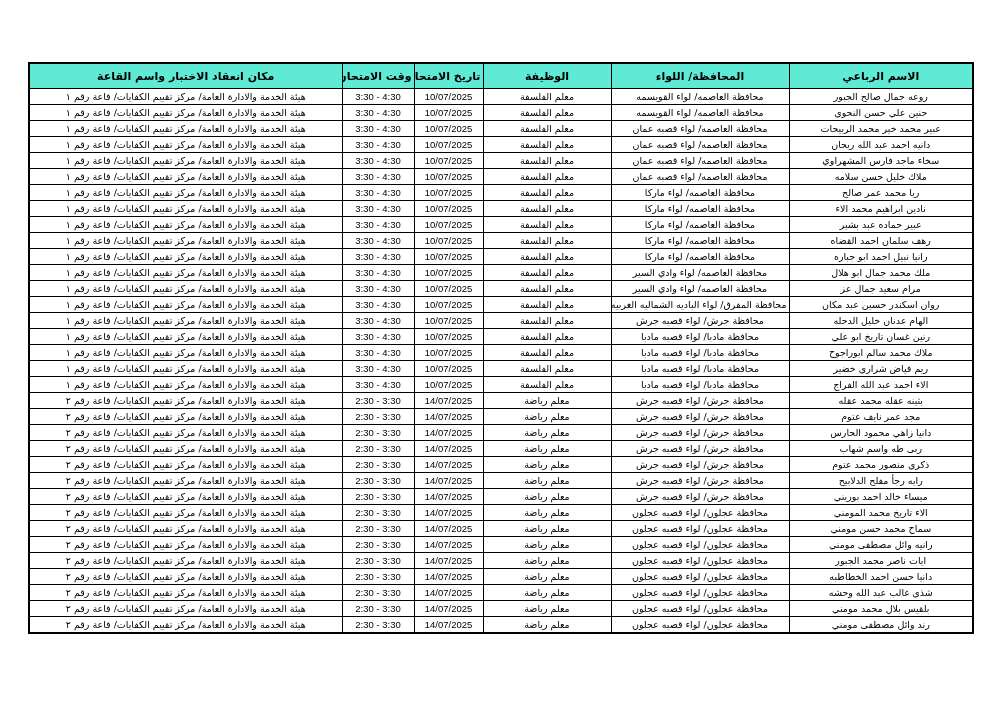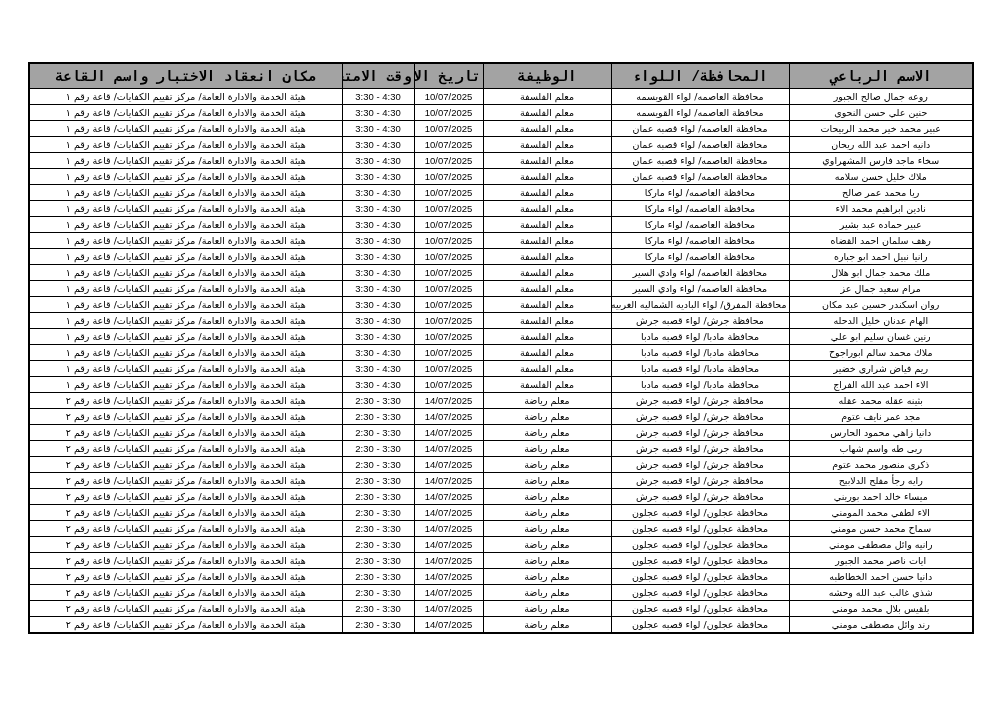--- a/index.html
+++ b/index.html
@@ -28,25 +28,24 @@
   table.schedule th, table.schedule td {
     border: 1px solid #000000;
     text-align: center;
     vertical-align: middle;
     padding: 0 2px;
     overflow: hidden;
     white-space: nowrap;
     color: #000000;
   }
   table.schedule th {
-    background: #a3a3a3;
+    background: #5eead4;
     height: 24px;
-    font-size: 14px;
+    font-size: 11px;
     font-weight: bold;
-    font-family: Liberation Mono, monospace;
   }
   table.schedule td {
     height: 15px;
     font-size: 9.5px;
     line-height: 15px;
     background: #ffffff;
   }
   td.f-date, td.f-time {
     direction: ltr;
     font-size: 11px;
@@ -197,21 +196,21 @@
   </tr>
         <tr>
     <td class="f-name">الهام عدنان خليل الدحله</td>
     <td class="f-governorate">محافظة جرش/ لواء قصبه جرش</td>
     <td class="f-job">معلم الفلسفة</td>
     <td class="f-date" dir="ltr">10/07/2025</td>
     <td class="f-time" dir="ltr">3:30 - 4:30</td>
     <td class="f-location">هيئة الخدمة والادارة العامة/ مركز تقييم الكفايات/ قاعة رقم ١</td>
   </tr>
         <tr>
-    <td class="f-name">رنين غسان سليم ابو علي</td>
+    <td class="f-name">رنين غسان تاريخ ابو علي</td>
     <td class="f-governorate">محافظة مادبا/ لواء قصبه مادبا</td>
     <td class="f-job">معلم الفلسفة</td>
     <td class="f-date" dir="ltr">10/07/2025</td>
     <td class="f-time" dir="ltr">3:30 - 4:30</td>
     <td class="f-location">هيئة الخدمة والادارة العامة/ مركز تقييم الكفايات/ قاعة رقم ١</td>
   </tr>
         <tr>
     <td class="f-name">ملاك محمد سالم ابوراجوح</td>
     <td class="f-governorate">محافظة مادبا/ لواء قصبه مادبا</td>
     <td class="f-job">معلم الفلسفة</td>
@@ -285,21 +284,21 @@
   </tr>
         <tr>
     <td class="f-name">ميساء خالد احمد بوريني</td>
     <td class="f-governorate">محافظة جرش/ لواء قصبه جرش</td>
     <td class="f-job">معلم رياضة</td>
     <td class="f-date" dir="ltr">14/07/2025</td>
     <td class="f-time" dir="ltr">2:30 - 3:30</td>
     <td class="f-location">هيئة الخدمة والادارة العامة/ مركز تقييم الكفايات/ قاعة رقم ٢</td>
   </tr>
         <tr>
-    <td class="f-name">الاء لطفي محمد المومني</td>
+    <td class="f-name">الاء تاريخ محمد المومني</td>
     <td class="f-governorate">محافظة عجلون/ لواء قصبه عجلون</td>
     <td class="f-job">معلم رياضة</td>
     <td class="f-date" dir="ltr">14/07/2025</td>
     <td class="f-time" dir="ltr">2:30 - 3:30</td>
     <td class="f-location">هيئة الخدمة والادارة العامة/ مركز تقييم الكفايات/ قاعة رقم ٢</td>
   </tr>
         <tr>
     <td class="f-name">سماح محمد حسن مومني</td>
     <td class="f-governorate">محافظة عجلون/ لواء قصبه عجلون</td>
     <td class="f-job">معلم رياضة</td>

